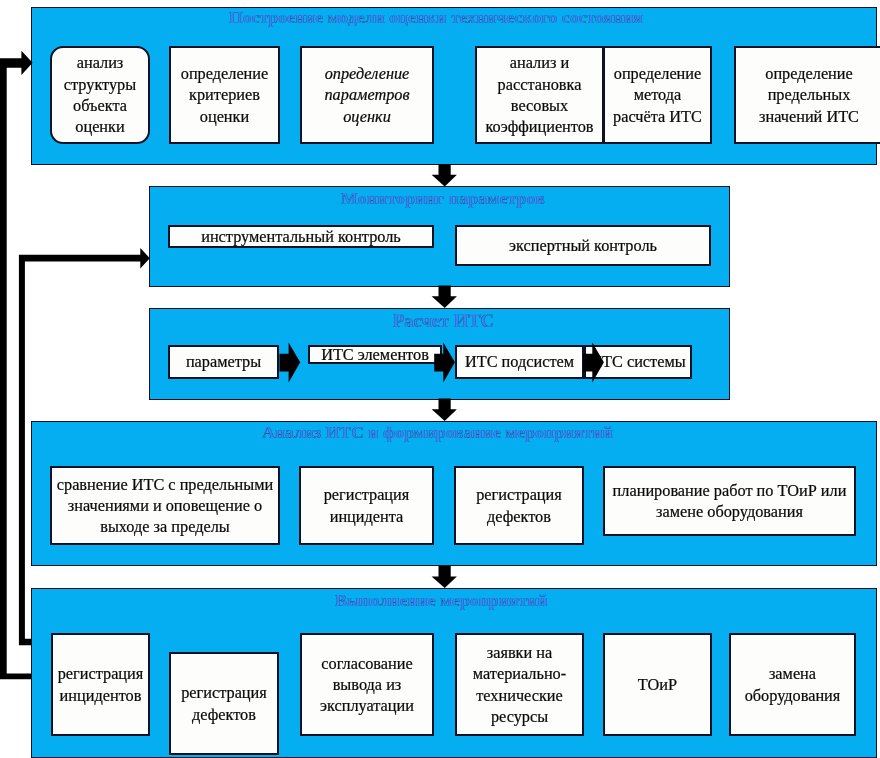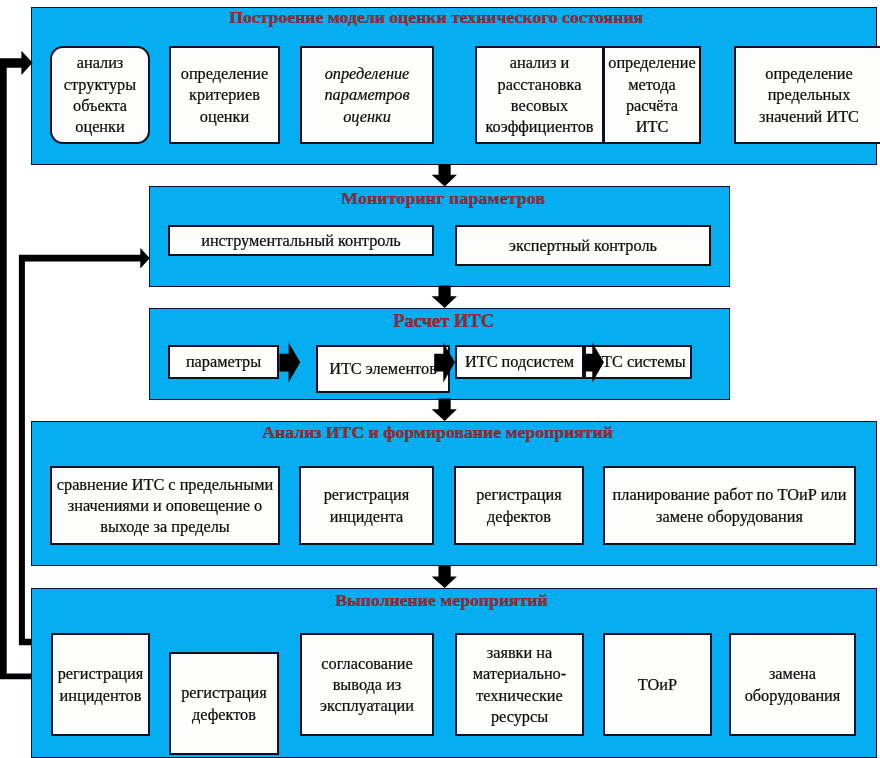--- a/index.html
+++ b/index.html
@@ -5,21 +5,21 @@
 <style>
   html,body{margin:0;padding:0;background:#ffffff;}
   body{width:880px;height:758px;position:relative;overflow:hidden;
        font-family:"Liberation Serif","DejaVu Serif",serif;
        -webkit-font-smoothing:antialiased;}
   .cell span,.ptitle{transform:translateZ(0);}
   .cell span{-webkit-text-stroke:0.22px #0a0a0a;}
   .ptitle{-webkit-text-stroke:0.2px #11152c;}
   #stage{position:absolute;left:0;top:0;width:880px;height:758px;}
   .panel{position:absolute;background:#04AEF0;border:1.5px solid #0d1124;box-sizing:border-box;}
-  .ptitle{position:absolute;font-weight:bold;color:#b91c1c;font-size:17.7px;
+  .ptitle{position:absolute;font-weight:bold;color:#3b82f6;font-size:17.7px;
           line-height:20px;white-space:nowrap;}
   .cell{position:absolute;background:#fdfdfb;border:2.5px solid #0d1124;box-sizing:border-box;
         display:flex;align-items:center;justify-content:center;text-align:center;
         font-size:16.3px;color:#0a0a0a;line-height:21.3px;}
   .cell span{display:block;width:100%;padding:0 3px;box-sizing:border-box;}
   svg.ov{position:absolute;left:0;top:0;width:880px;height:758px;overflow:visible;}
 </style>
 </head>
 <body>
 
@@ -32,63 +32,63 @@
     </div>
   <div class="cell" style="left:169px;top:46px;width:111px;height:98px;">
     <span>определение критериев оценки</span>
     </div>
   <div class="cell" style="left:300px;top:46px;width:134px;height:98px;font-style:italic;">
     <span>определение параметров оценки</span>
     </div>
   <div class="cell" style="left:475px;top:46px;width:129px;height:98px;">
     <span>анализ и расстановка весовых коэффициентов</span>
     </div>
-  <div class="cell" style="left:603px;top:46px;width:98px;height:98px;">
+  <div class="cell" style="left:603px;top:46px;width:109px;height:98px;">
     <span>определение метода расчёта ИТС</span>
     </div>
   <div class="cell" style="left:734px;top:46px;width:150px;height:98px;justify-content:center;">
     <span>определение предельных значений ИТС</span>
     </div>
 
   <div class="panel" style="left:149px;top:186px;width:581px;height:101px;"></div>
   <div class="ptitle" style="left:341px;top:188px;letter-spacing:0.19px;">Мониторинг параметров</div>
-  <div class="cell" style="left:168px;top:225px;width:266px;height:31px;justify-content:flex-end;">
+  <div class="cell" style="left:168px;top:225px;width:266px;height:23px;justify-content:flex-end;">
     <span>инструментальный контроль</span>
     </div>
   <div class="cell" style="left:455px;top:225px;width:256px;height:40.5px;">
     <span>экспертный контроль</span>
     </div>
 
   <div class="panel" style="left:149px;top:308px;width:581px;height:92px;"></div>
   <div class="ptitle" style="left:393px;top:311px;font-size:18.5px;">Расчет ИТС</div>
   <div class="cell" style="left:168px;top:345px;width:111px;height:33.5px;">
     <span>параметры</span>
     </div>
-  <div class="cell" style="left:316px;top:345px;width:134px;height:48px;">
+  <div class="cell" style="left:308px;top:345px;width:134px;height:19px;">
     <span>ИТС элементов</span>
     </div>
   <div class="cell" style="left:455px;top:345px;width:129px;height:33.5px;">
     <span>ИТС подсистем</span>
     </div>
   <div class="cell" style="left:584px;top:345px;width:108px;height:33.5px;">
     <span>ИТС системы</span>
     </div>
 
   <div class="panel" style="left:31px;top:421px;width:846px;height:145px;"></div>
   <div class="ptitle" style="left:262px;top:422px;">Анализ ИТС и формирование мероприятий</div>
   <div class="cell" style="left:50px;top:466px;width:230px;height:79px;">
     <span>сравнение ИТС с предельными значениями и оповещение о выходе за пределы</span>
     </div>
   <div class="cell" style="left:299px;top:466px;width:135px;height:79px;">
     <span>регистрация инцидента</span>
     </div>
   <div class="cell" style="left:454px;top:466px;width:130px;height:79px;">
     <span>регистрация дефектов</span>
     </div>
-  <div class="cell" style="left:603px;top:466px;width:253px;height:79px;">
+  <div class="cell" style="left:603px;top:466px;width:253px;height:70px;">
     <span>планирование работ по ТОиР или замене оборудования</span>
     </div>
 
   <div class="panel" style="left:31px;top:588px;width:846px;height:169.5px;"></div>
   <div class="ptitle" style="left:335px;top:590px;">Выполнение мероприятий</div>
   <div class="cell" style="left:51px;top:633px;width:99px;height:103px;">
     <span>регистрация инцидентов</span>
     </div>
   <div class="cell" style="left:169px;top:633px;width:110px;height:103px;margin-top:19px;">
     <span>регистрация дефектов</span>

